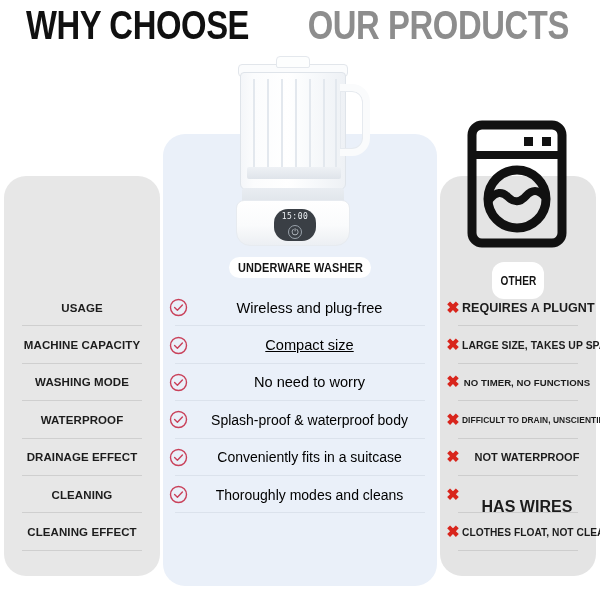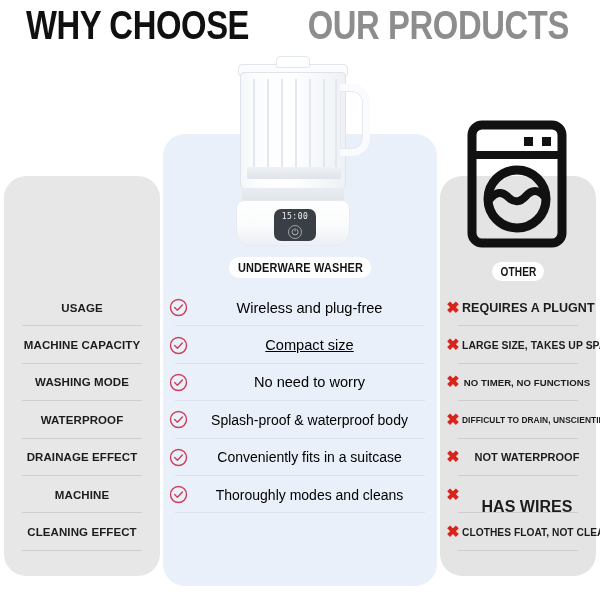--- a/index.html
+++ b/index.html
@@ -73,21 +73,21 @@
     border-radius: 3px;
   }
   #base {
     position: absolute; left: 12px; top: 138px; width: 114px; height: 46px;
     background: linear-gradient(180deg,#ffffff 0%,#fafbfc 55%,#eceff3 100%);
     border: 1.5px solid #e7ebf0;
     border-radius: 8px 8px 14px 14px;
   }
   #screen {
     position: absolute; left: 37px; top: 8px; width: 42px; height: 32px;
-    background: #3a3f45; border-radius: 7px;
+    background: #3a3f45; border-radius: 14px;
   }
   #screen-time {
     position: absolute; top: 3px; left: 0; width: 100%;
     text-align: center; color: #eef2f6; font-size: 8px;
     font-family: "DejaVu Sans Mono", monospace; letter-spacing: 0.5px;
   }
   #power-btn {
     position: absolute; left: 14px; top: 16px; width: 14px; height: 14px;
     border: 1.2px solid #9aa3ac; border-radius: 50%;
     color: #c3cad1; font-size: 9px; line-height: 12px; text-align: center;
@@ -104,21 +104,21 @@
     display: flex; align-items: center; justify-content: center;
     white-space: nowrap;
   }
   .badge span {
     font-family: "Liberation Sans", sans-serif;
     font-weight: 700; color: #141414;
     transform: scaleX(0.84); display: inline-block;
   }
   #badge-product { left: 229px; top: 257px; width: 142px; height: 21px; }
   #badge-product span { font-size: 13px; letter-spacing: 0.2px; }
-  #badge-other { left: 492px; top: 262px; width: 52px; height: 19px; }
+  #badge-other { left: 492px; top: 262px; width: 52px; height: 37px; }
   #badge-other span { font-size: 12px; letter-spacing: 0.2px; }
 
   
   .col-rows { position: absolute; }
   #rows-left   { left: 4px;   top: 289px; width: 156px; }
   #rows-center { left: 163px; top: 289px; width: 274px; }
   #rows-right  { left: 440px; top: 289px; width: 156px; }
 
   .row {
     position: relative;
@@ -227,21 +227,21 @@
       </div>
       <div class="row">
         <div class="lbl-left">WATERPROOF</div>
         <div class="divider"></div>
       </div>
       <div class="row">
         <div class="lbl-left">DRAINAGE EFFECT</div>
         <div class="divider"></div>
       </div>
       <div class="row">
-        <div class="lbl-left">MACHINE</div>
+        <div class="lbl-left">CLEANING</div>
         <div class="divider"></div>
       </div>
       <div class="row">
         <div class="lbl-left">CLEANING EFFECT</div>
         <div class="divider"></div>
       </div>
     </div>
   <div class="col-rows" id="rows-center">
       <div class="row">
         <span class="check-icon"><svg width="19" height="19" viewBox="0 0 19 19" fill="none">

